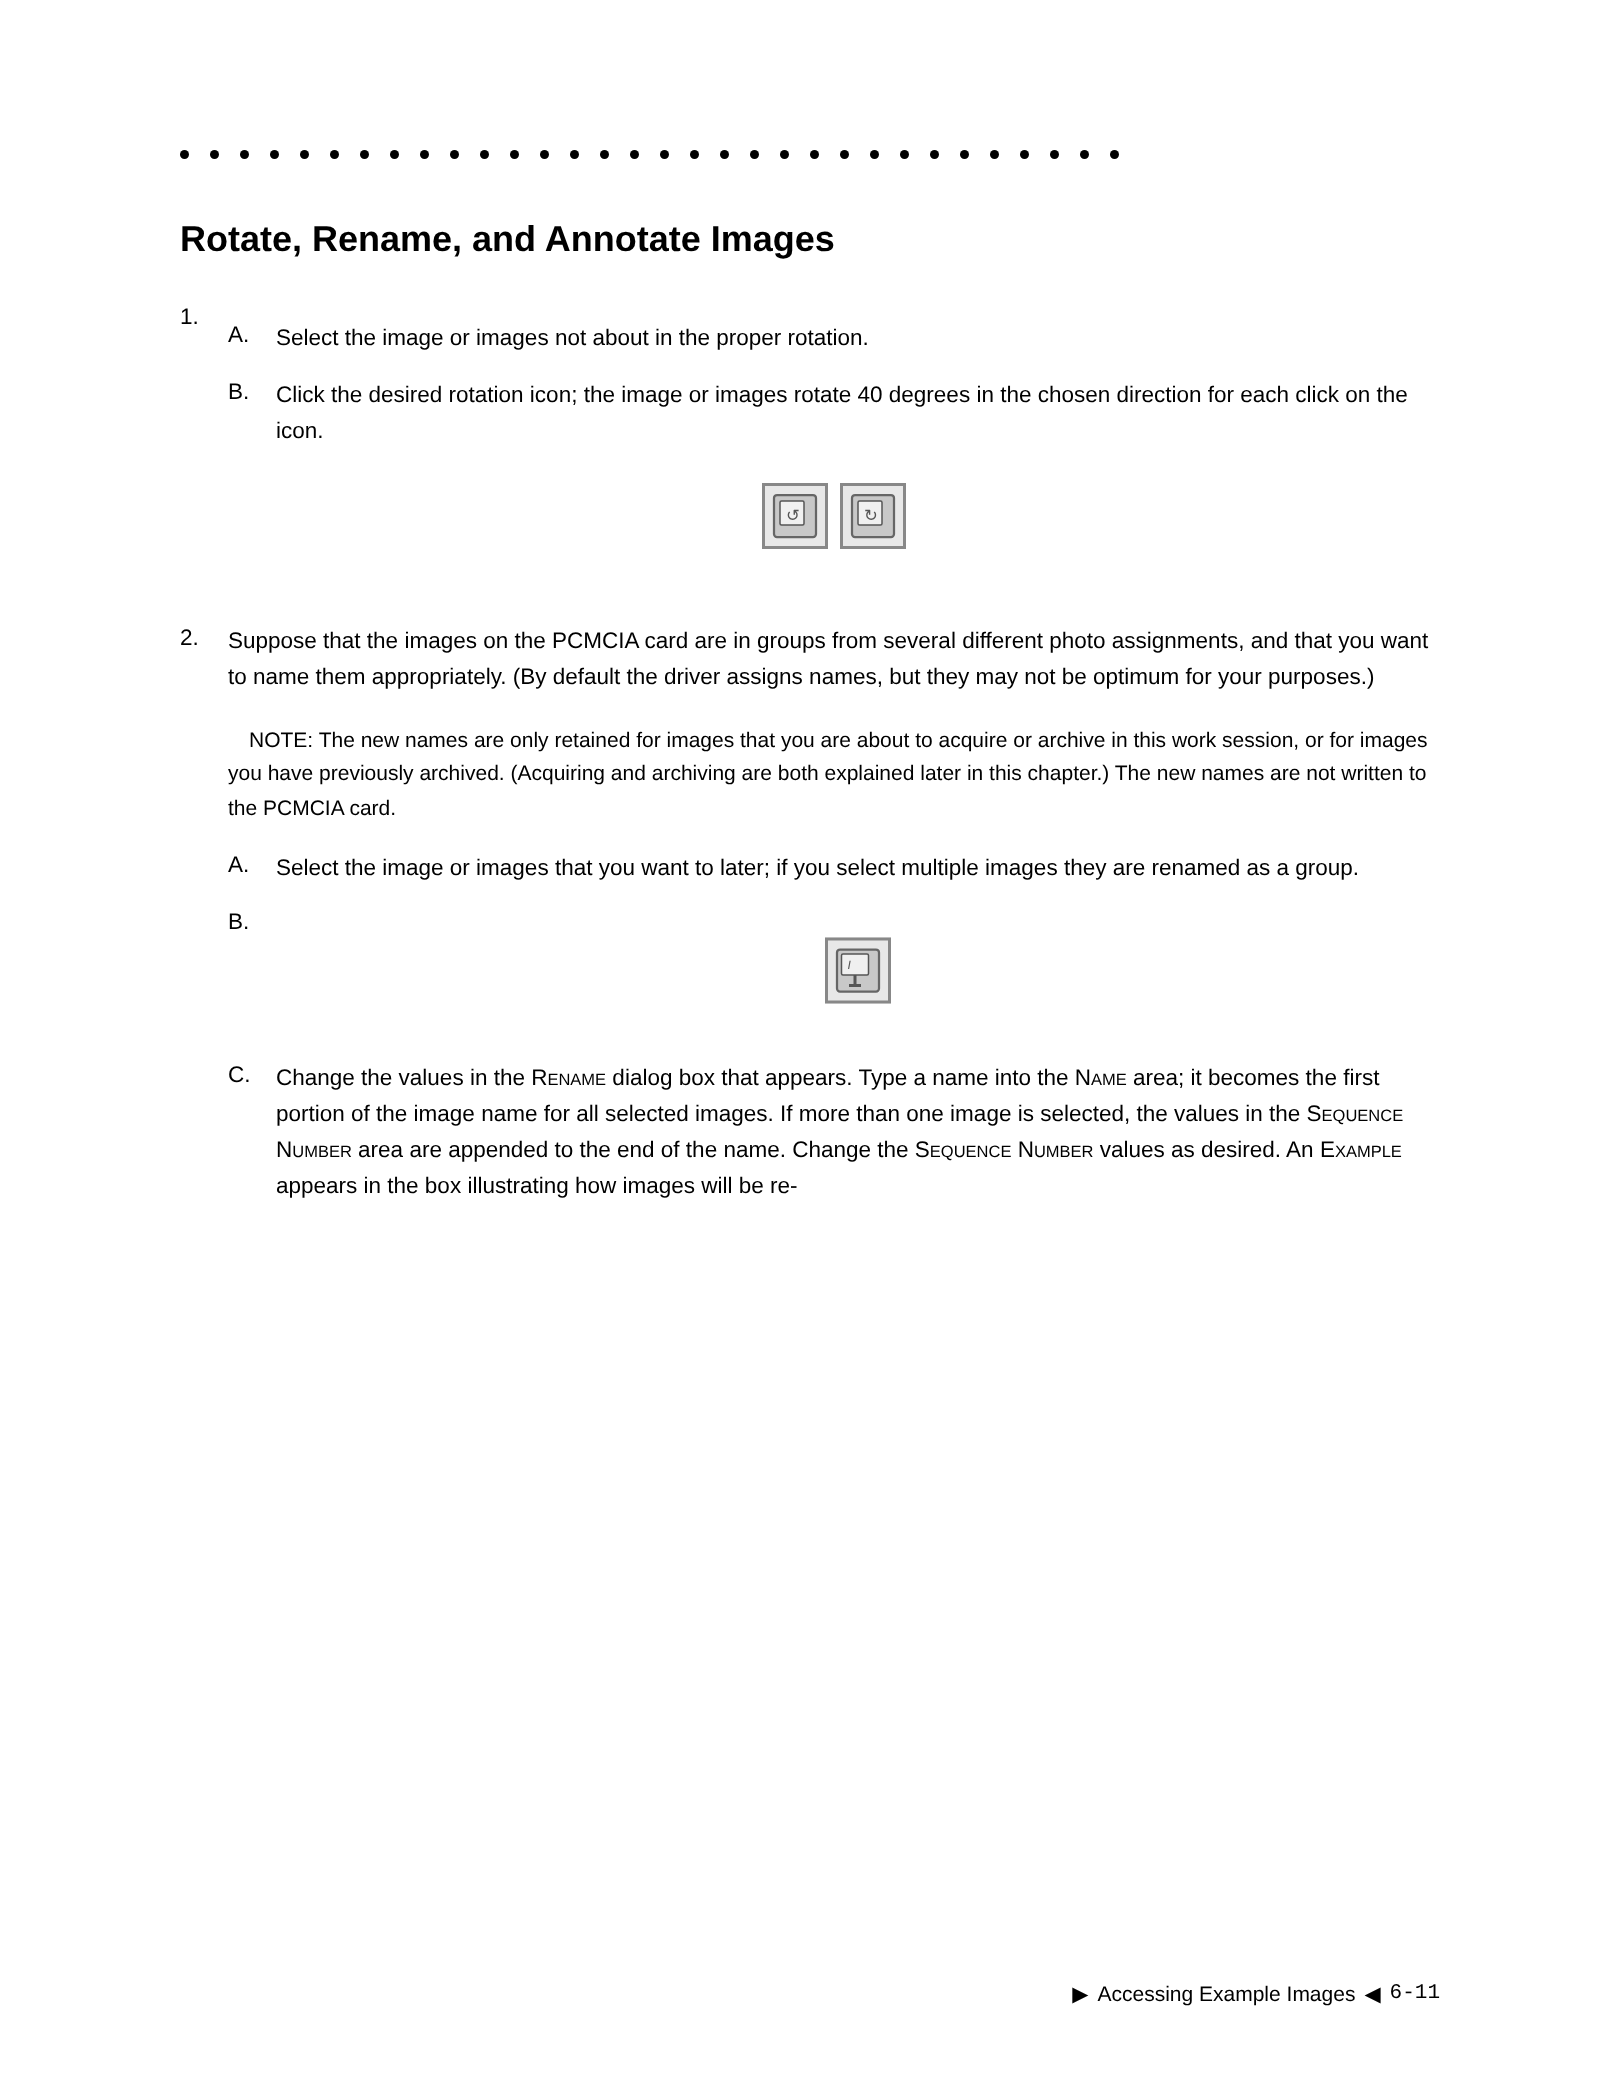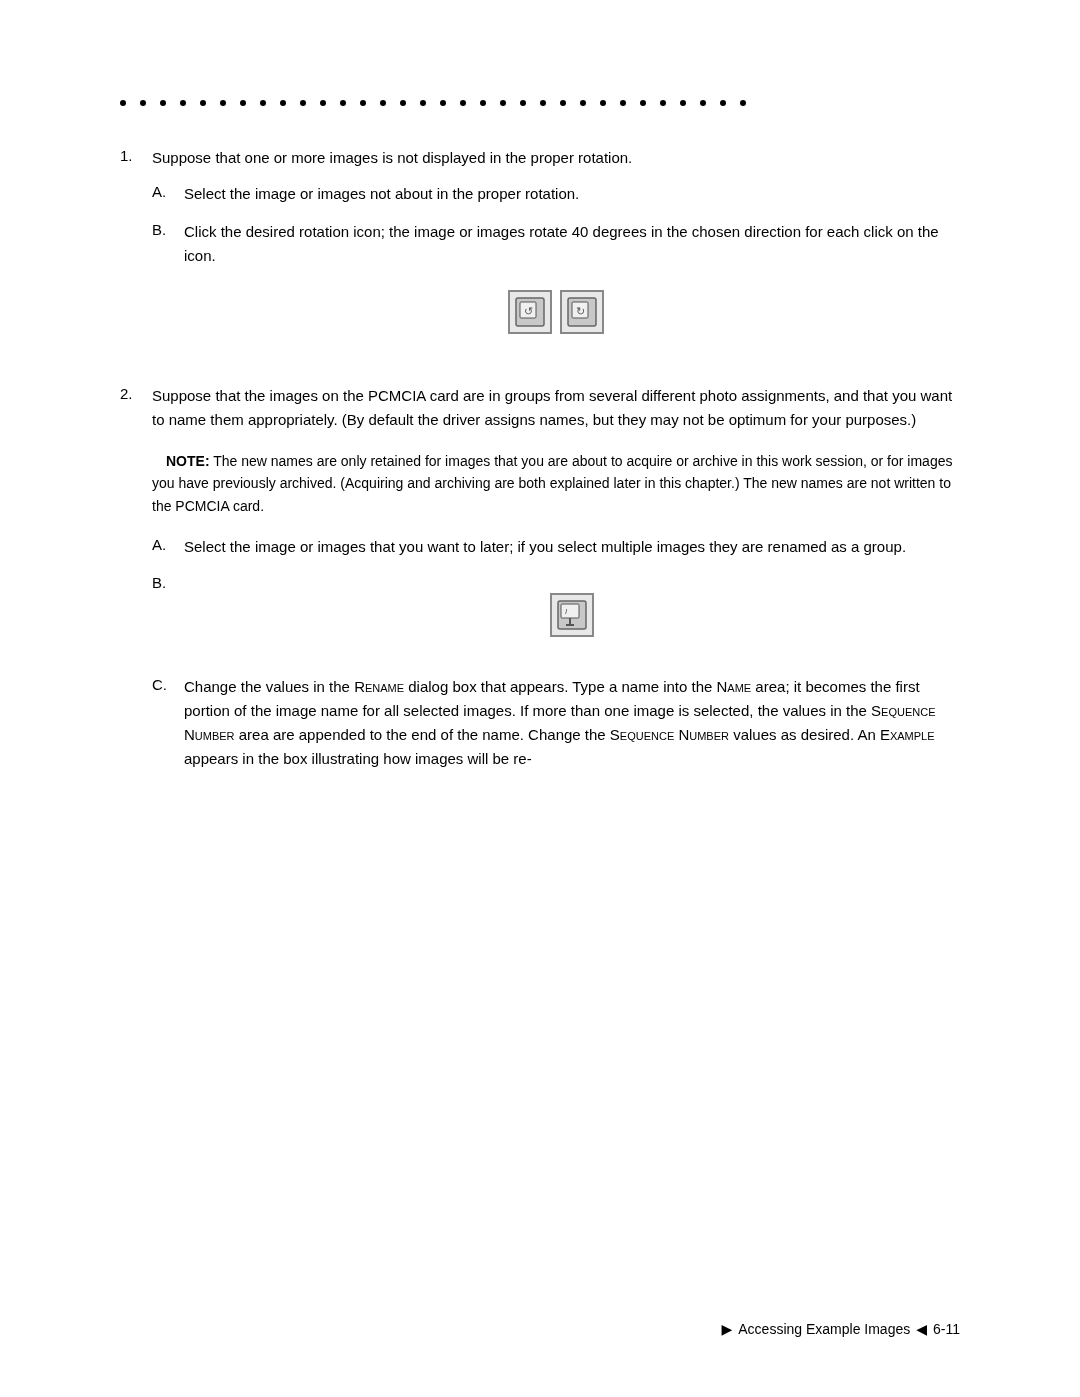--- a/index.html
+++ b/index.html
@@ -104,21 +104,21 @@
 
     .note-box {
       margin: 18px 0 18px 0;
       font-family: 'Arial', sans-serif;
       font-size: 14px;
       line-height: 1.6;
       color: #000;
     }
 
     .note-box strong {
-      font-weight: bold;
+      font-weight: normal;
       padding-left: 14px;
     }
 
     .icon-area {
       display: flex;
       justify-content: center;
       margin: 22px 0 26px 0;
     }
 
     .icon-single {
@@ -182,20 +182,21 @@
     .footer-nav .arrow-right {
       margin-right: 6px;
     }
 
     .footer-nav .arrow-left {
       margin: 0 6px;
     }
 
     .footer-page-num {
       font-weight: normal;
+      font-family: Liberation Mono, monospace;
     }
   </style>
 </head>
 <body>
 
 <div class="page-container">
 
   <div class="dot-separator">
     <span></span>
       <span></span>
@@ -224,27 +225,27 @@
       <span></span>
     <span></span>
       <span></span>
       <span></span>
       <span></span>
       <span></span>
     <span></span>
       <span></span>
   </div>
 
+  <h2 class="section-title">Rotate, Rename, and Annotate Images</h2>
 
   <ol class="numbered-list">
 
     <li class="numbered-item">
       <span class="number">1.</span>
       <div class="content">
-        <p class="body-text">Suppose that one or more images is not displayed in the proper rotation.</p>
 
         <ul class="lettered-list">
           <li class="lettered-item">
             <span class="letter">A.</span>
             <div class="content">
               <p class="body-text">Select the image or images not about in the proper rotation.</p>
             </div>
           </li>
           <li class="lettered-item">
             <span class="letter">B.</span>

